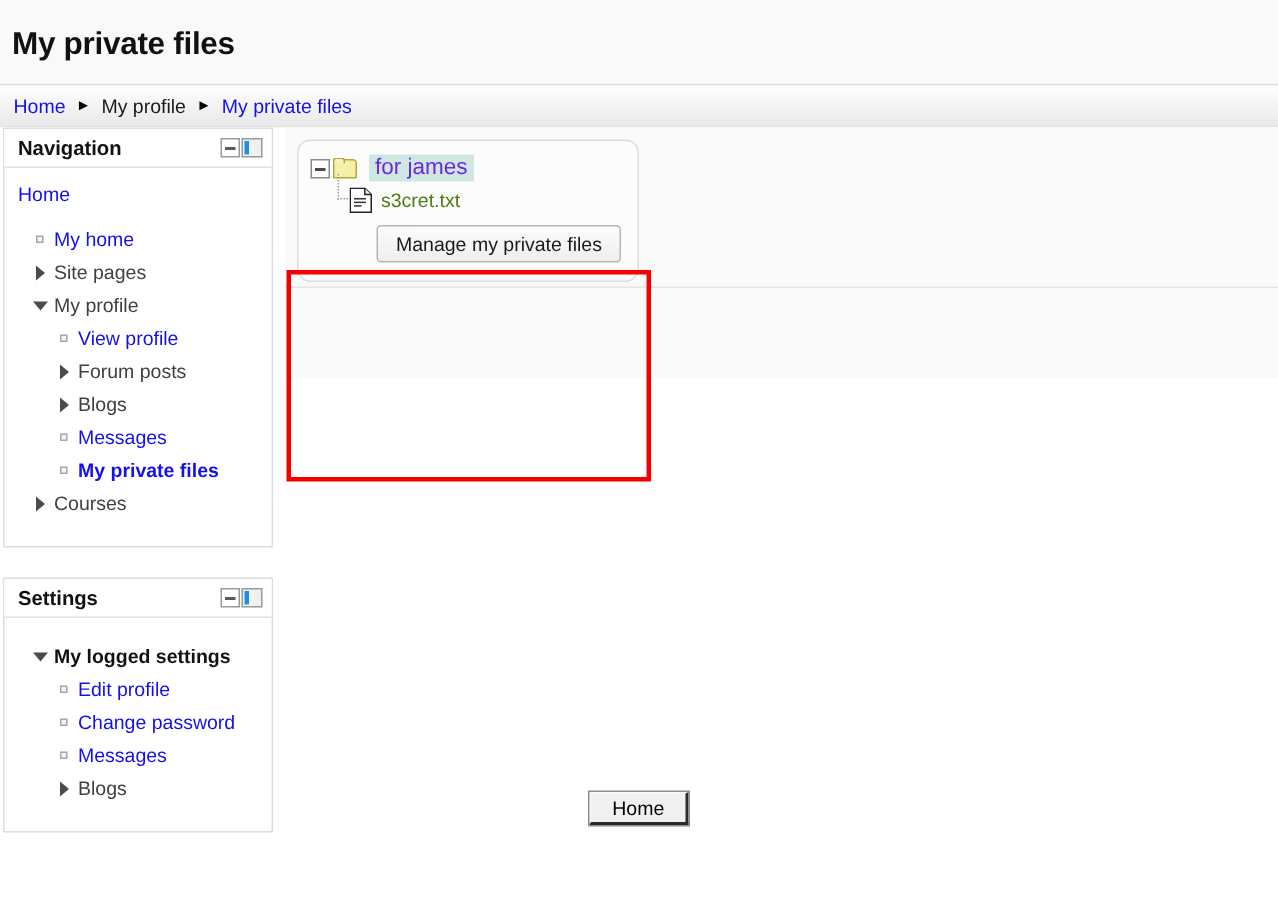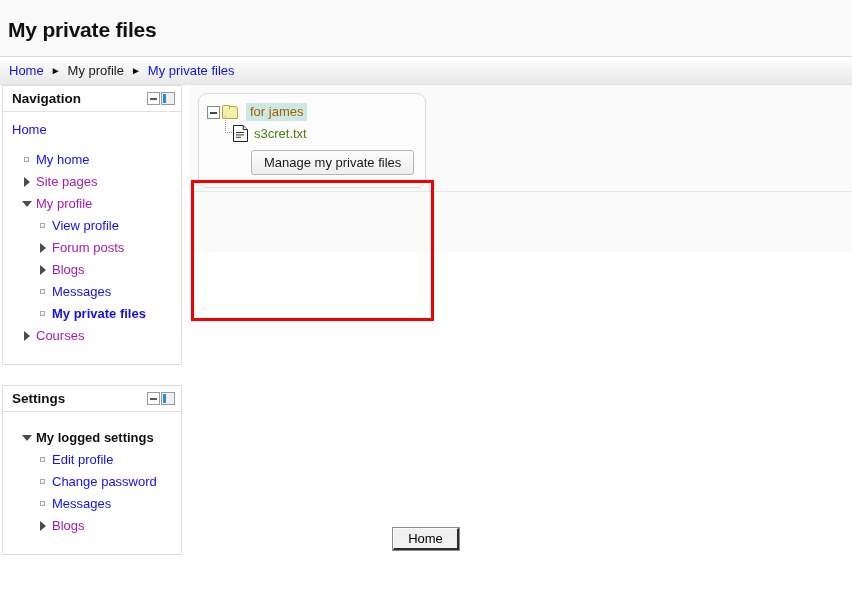--- a/index.html
+++ b/index.html
@@ -188,21 +188,21 @@
     position: absolute;
     left: 2px;
     top: 8px;
     width: 0;
     height: 0;
     border-top: 6px solid #4b4b4b;
     border-left: 5px solid transparent;
     border-right: 5px solid transparent;
   }
   .nav-label { white-space: nowrap; }
-  .nav-label.plain { color: #a21caf; }
+  .nav-label.plain { color: #404040; }
   .nav-label.strong { font-weight: bold; color: #1310e8; }
   .nav-label.strong-dark { font-weight: bold; color: #111111; }
   .nav-indent-0 { margin-left: 0px; }
   .nav-indent-1 { margin-left: 16px; }
   .nav-root {
     line-height: 22px;
     font-size: 13px;
     padding-left: 0px;
   }
 
@@ -272,21 +272,21 @@
     border: 1px solid #b9a43a;
     border-bottom: none;
     border-radius: 2px 2px 0 0;
     box-sizing: border-box;
   }
   .tree-name-wrap {
     display: inline-block;
     padding: 1px 4px;
     line-height: 16px;
   }
-  .tree-name { font-size: 13px; color: #a16207; }
+  .tree-name { font-size: 15px; color: #6d28d9; }
   .tree-child-row {
     display: flex;
     align-items: center;
     height: 22px;
     padding-left: 24px;
     position: relative;
   }
   .tree-connector {
     position: absolute;
     left: 18px;

